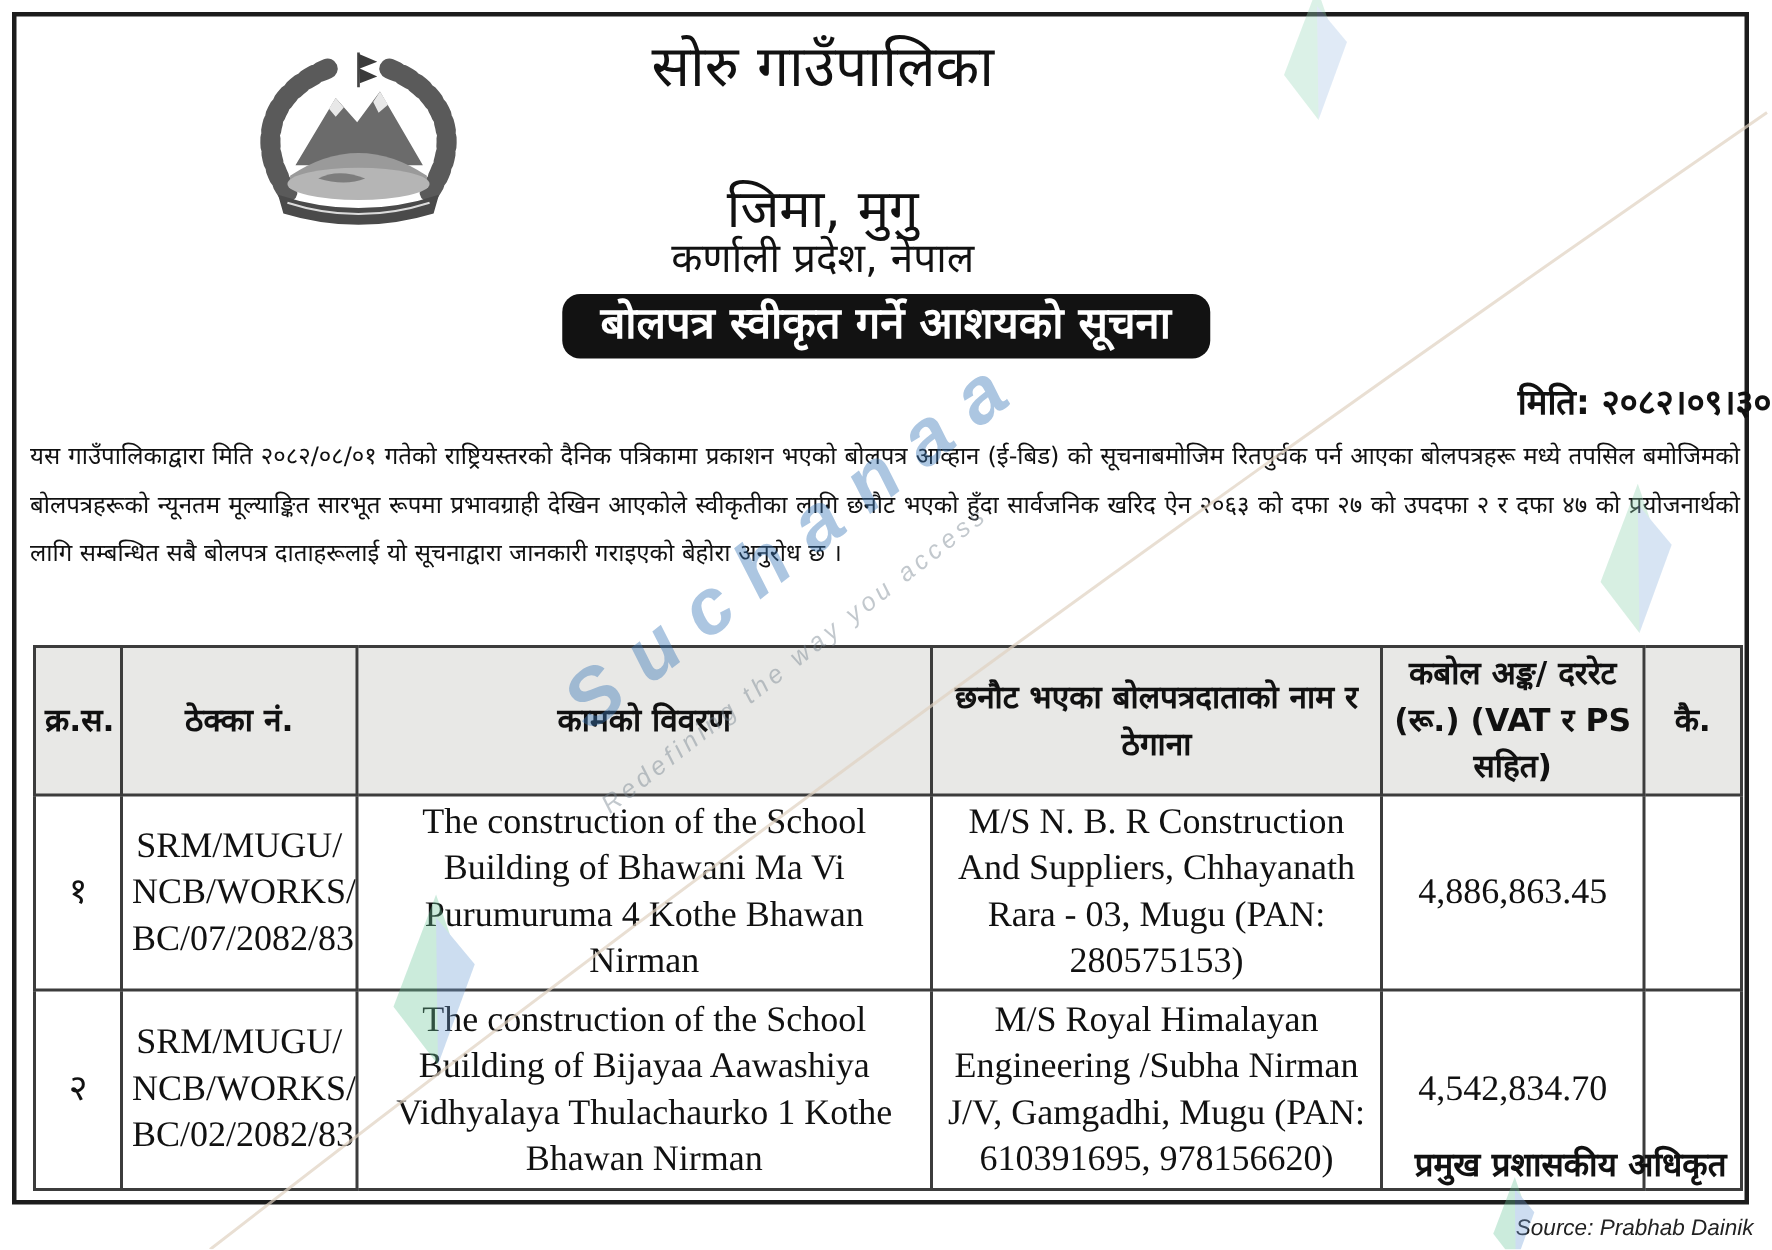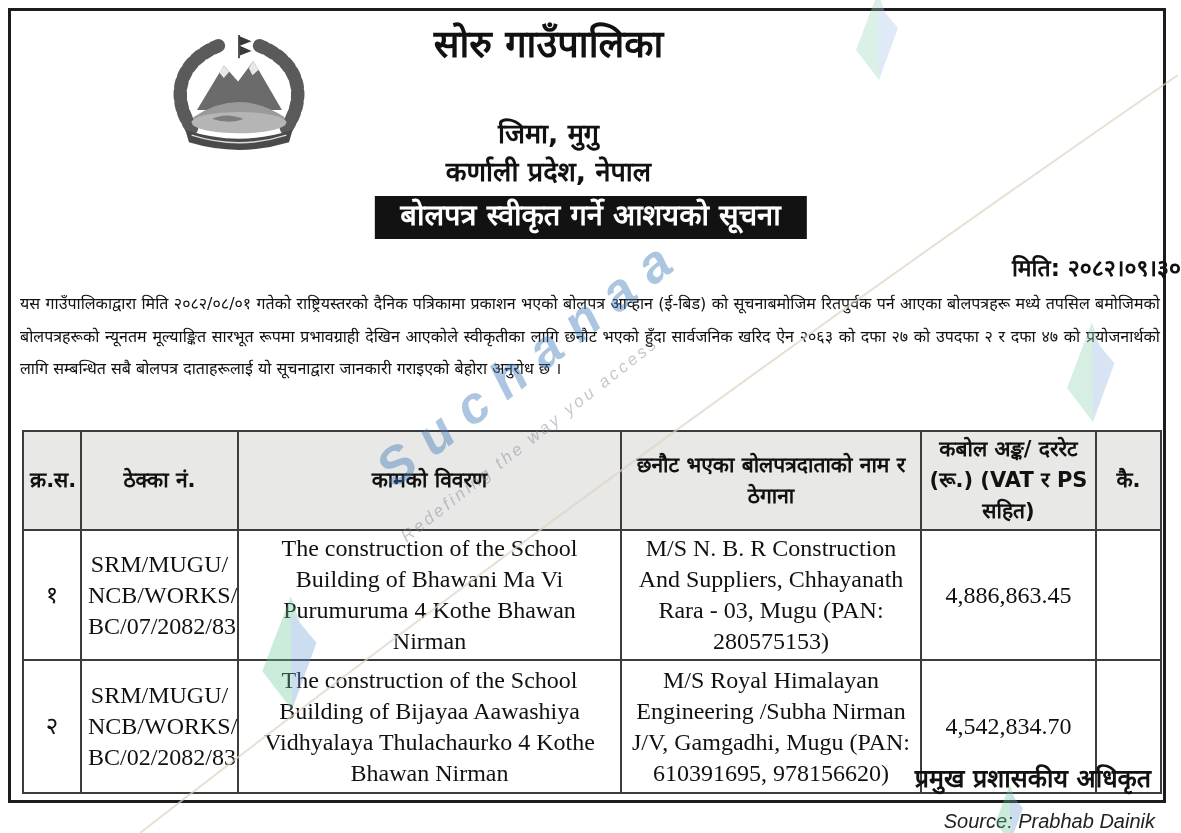--- a/index.html
+++ b/index.html
@@ -6,32 +6,33 @@
   .page{
     position:relative;width:1181px;height:833px;background:#ffffff;
     font-family:"Liberation Serif","DejaVu Sans",serif;color:#111;overflow:hidden;
   }
   .doc-border{
     position:absolute;left:8px;top:8px;width:1158px;height:795px;
     border:3px solid #1c1c1c;box-sizing:border-box;background:transparent;
   }
   
   .emblem{position:absolute;left:163px;top:28px;width:152px;height:132px;}
-  .hdr-line{position:absolute;left:0;width:1097px;text-align:center;font-weight:bold;
+  .hdr-line{position:absolute;left:0;width:1097px;text-align:center;font-weight:normal;
     font-family:"DejaVu Sans","Liberation Serif",sans-serif;}
   .hdr-municipality{top:16px;font-size:38px;}
   .hdr-office{top:70px;font-size:30px;}
-  .hdr-location{top:114px;font-size:27px;}
+  .hdr-location{top:114px;font-size:35px;}
   .hdr-province{top:152px;font-size:27px;}
   
   .banner{
     position:absolute;left:50%;transform:translateX(-50%);top:196px;
     background:#121212;color:#ffffff;font-weight:bold;font-size:29px;
     padding:4px 26px 7px 26px;line-height:1.1;white-space:nowrap;
     font-family:"DejaVu Sans","Liberation Serif",sans-serif;
+    border-radius:12px;
   }
   .date-line{
     position:absolute;left:0;width:1181px;top:251px;text-align:right;
     font-weight:bold;font-size:23px;font-family:"DejaVu Sans",sans-serif;
   }
   
   .body-par{
     position:absolute;left:20px;top:288px;width:1140px;
     font-size:16px;line-height:32.5px;text-align:justify;
     font-family:"DejaVu Sans","Liberation Serif",sans-serif;
@@ -51,25 +52,25 @@
   }
   table.notice td{
     font-size:24px;line-height:31px;background:transparent;
     font-family:"Liberation Serif",serif;
   }
   tr.row1 td{height:97px;}
   tr.row2 td{height:133px;}
   td.sn{font-family:"DejaVu Sans",sans-serif;}
   
   .signature{
-    position:absolute;right:30px;top:760px;font-weight:bold;font-size:25px;
+    position:absolute;right:30px;top:760px;font-weight:bold;font-size:22px;
     font-family:"DejaVu Sans",sans-serif;
   }
   .source{
-    position:absolute;right:26px;top:810px;font-style:italic;font-size:20px;
+    position:absolute;right:12px;top:810px;font-style:italic;font-size:15px;
     font-family:"Liberation Sans",sans-serif;color:#222;padding-left:20px;
   }
   
   .wm-layer{position:absolute;inset:0;pointer-events:none;z-index:50;}
   .wm-brand{
     position:absolute;left:250px;top:330px;width:560px;text-align:center;
     transform:rotate(-38deg);font-family:"Liberation Sans",sans-serif;
     font-weight:bold;font-style:italic;font-size:52px;letter-spacing:16px;
     color:rgba(58,118,184,0.42);
   }
@@ -140,21 +141,21 @@
       <td class="sn">१</td>
       <td>SRM/MUGU/ NCB/WORKS/ BC/07/2082/83</td>
       <td>The construction of the School Building of Bhawani Ma Vi Purumuruma 4 Kothe Bhawan Nirman</td>
       <td>M/S N. B. R Construction And Suppliers, Chhayanath Rara - 03, Mugu (PAN: 280575153)</td>
       <td>4,886,863.45</td>
       <td></td>
     </tr>
     <tr class="row2">
       <td class="sn">२</td>
       <td>SRM/MUGU/ NCB/WORKS/ BC/02/2082/83</td>
-      <td>The construction of the School Building of Bijayaa Aawashiya Vidhyalaya Thulachaurko 4 Kothe Bhawan Nirman</td>
+      <td>The construction of the School Building of Bijayaa Aawashiya Vidhyalaya Thulachaurko 1 Kothe Bhawan Nirman</td>
       <td>M/S Royal Himalayan Engineering /Subha Nirman J/V, Gamgadhi, Mugu (PAN: 610391695, 978156620)</td>
       <td>4,542,834.70</td>
       <td></td>
     </tr>
   </tbody>
     </table>
 
   <div class="signature">प्रमुख प्रशासकीय अधिकृत</div>
   <div class="source">Source: Prabhab Dainik</div>
 

